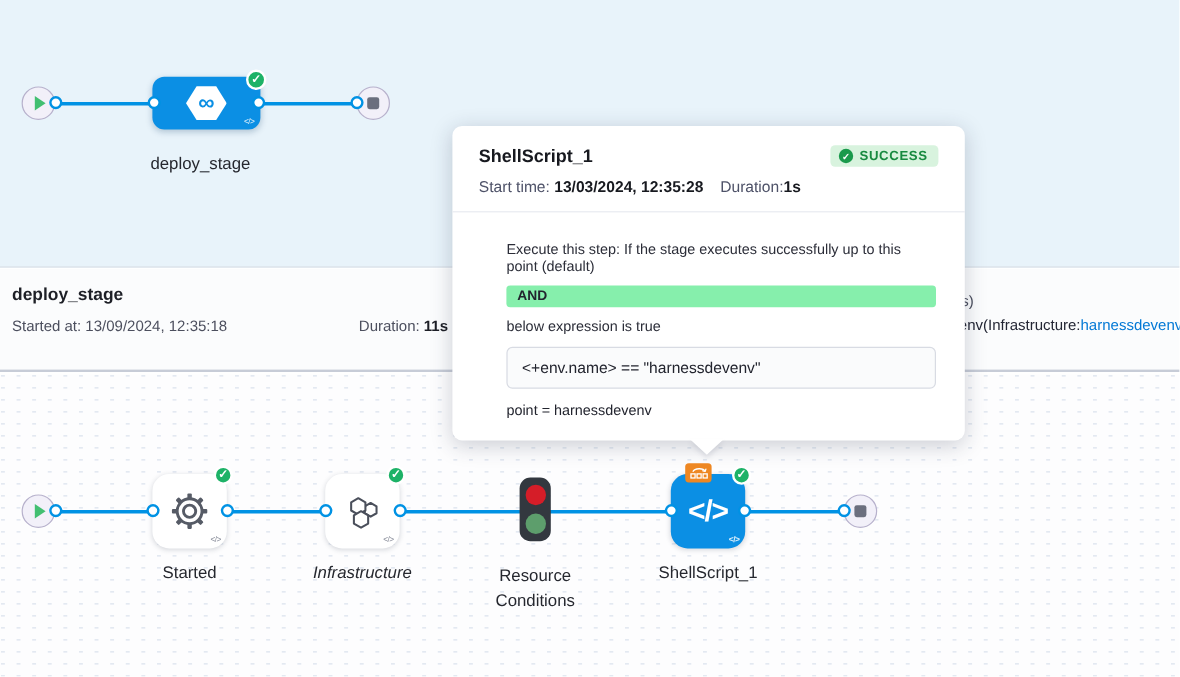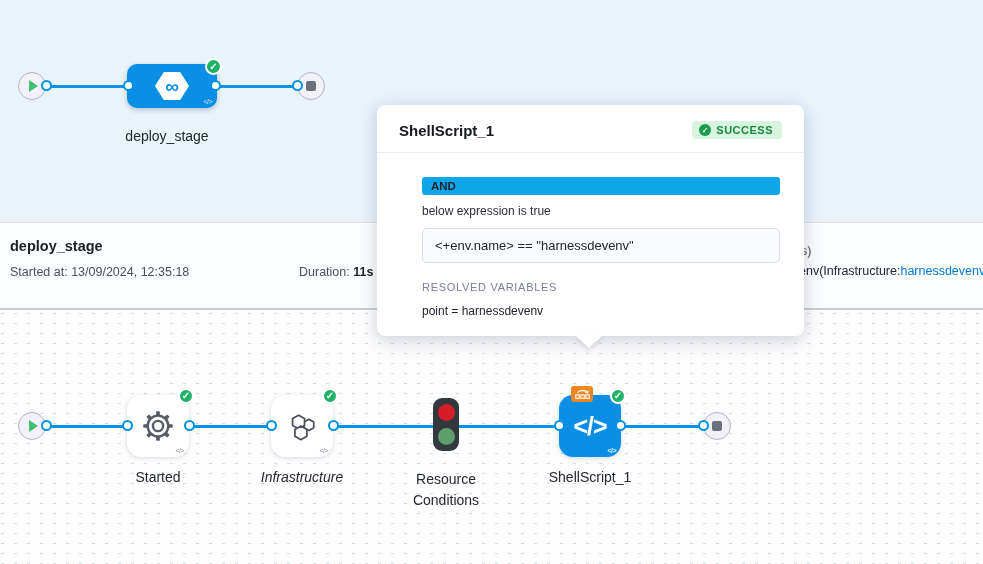--- a/index.html
+++ b/index.html
@@ -122,21 +122,21 @@
   .pop-meta { margin-top:9px; font-size:13px; color:#4e5268; }
   .pop-meta b { color:#17191f; }
   .pop-meta .gap { display:inline-block; width:14px; }
 
   .pop-body { padding:14px 24px 16px 16px; }
   .cond-head { display:flex; align-items:center; gap:7px; }
   .cond-head-label { font-size:14px; font-weight:bold; color:#121318; }
   .cond-content { margin-left:29px; margin-top:10px; }
   .exec-text { font-size:12px; color:#2b2d38; }
   .and-bar {
-    margin-top:9px; background:#0ea5e9; border-radius:3px;
+    margin-top:9px; background:#86efac; border-radius:3px;
     padding:3px 9px; font-size:11.5px; font-weight:bold; color:#22242e;
   }
   .below-text { margin-top:9px; font-size:12px; color:#2b2d38; }
   .expr-box {
     margin-top:10px; background:#fafbfc; border:1px solid #d8dbe3; border-radius:5px;
     padding:9px 12px; font-size:13px; color:#22242e;
   }
   .resolved-label { margin-top:18px; font-size:11px; letter-spacing:0.7px; color:#7a7e99; }
   .resolved-value { margin-top:11px; margin-bottom:2px; font-size:12px; color:#22242e; }
 
@@ -289,26 +289,29 @@
     <div class="pop-header">
       <div class="pop-title-row">
         <div class="pop-title">ShellScript_1</div>
         <div class="status-badge">
           <span class="dot">
               <span>✓</span>
             </span>
           <span>SUCCESS</span>
         </div>
       </div>
+      <div class="pop-meta">
+        <span>Start time: </span><b>13/03/2024, 12:35:28</b><span class="gap"></span><span>Duration:</span><b>1s</b>
+      </div>
     </div>
 
     <div class="pop-body">
       <div class="cond-content">
+        <div class="exec-text">Execute this step: If the stage executes successfully up to this point (default)</div>
         <div class="and-bar">AND</div>
         <div class="below-text">below expression is true</div>
         <div class="expr-box">&lt;+env.name&gt; == "harnessdevenv"</div>
-        <div class="resolved-label">RESOLVED VARIABLES</div>
         <div class="resolved-value">point = harnessdevenv</div>
       </div>
     </div>
   </div>
 
 </div>
 
 </body></html>

